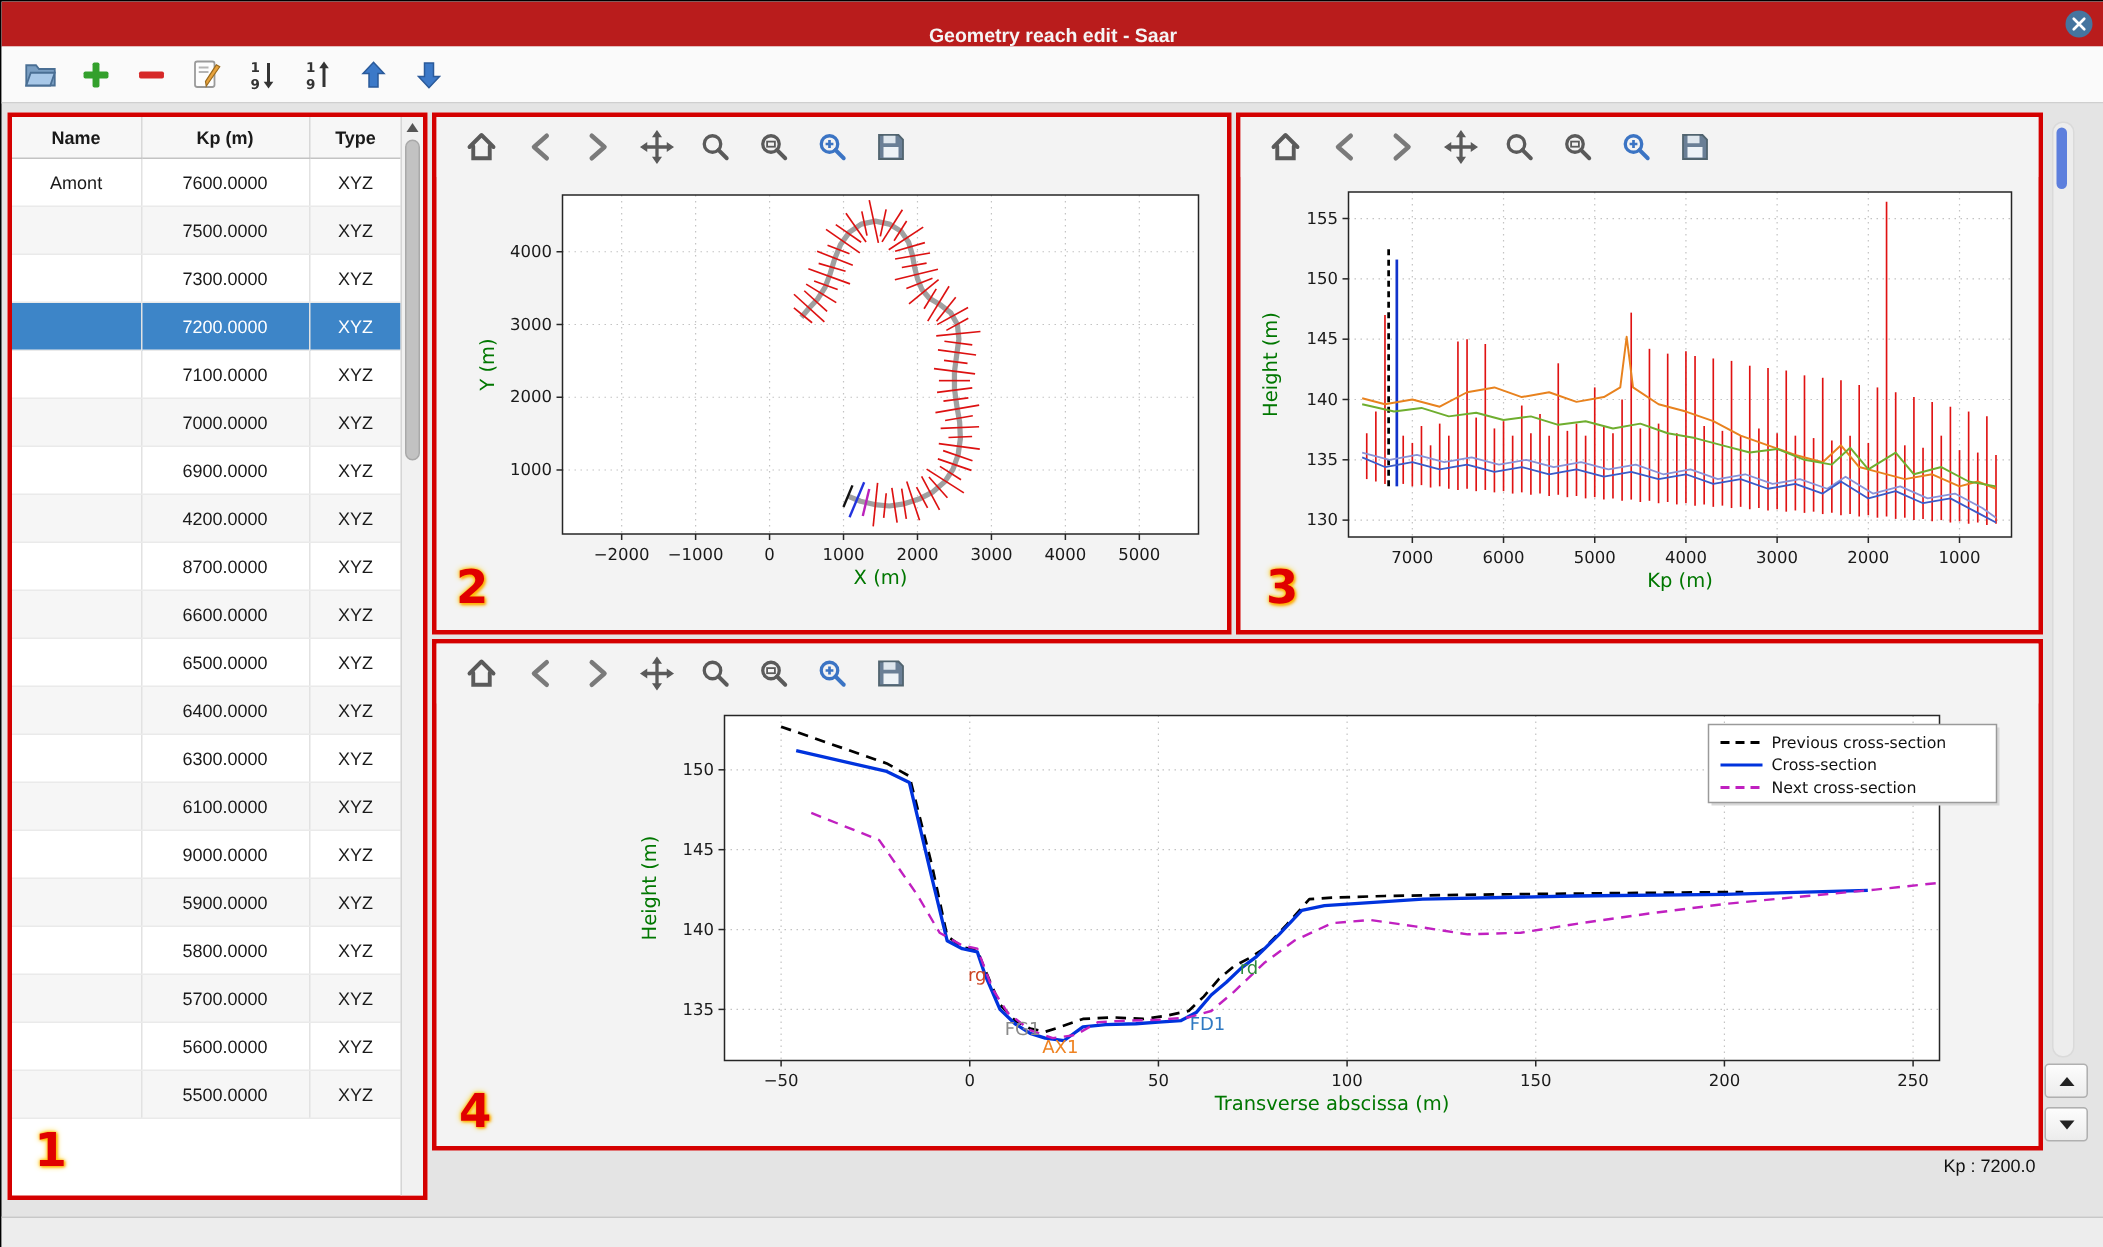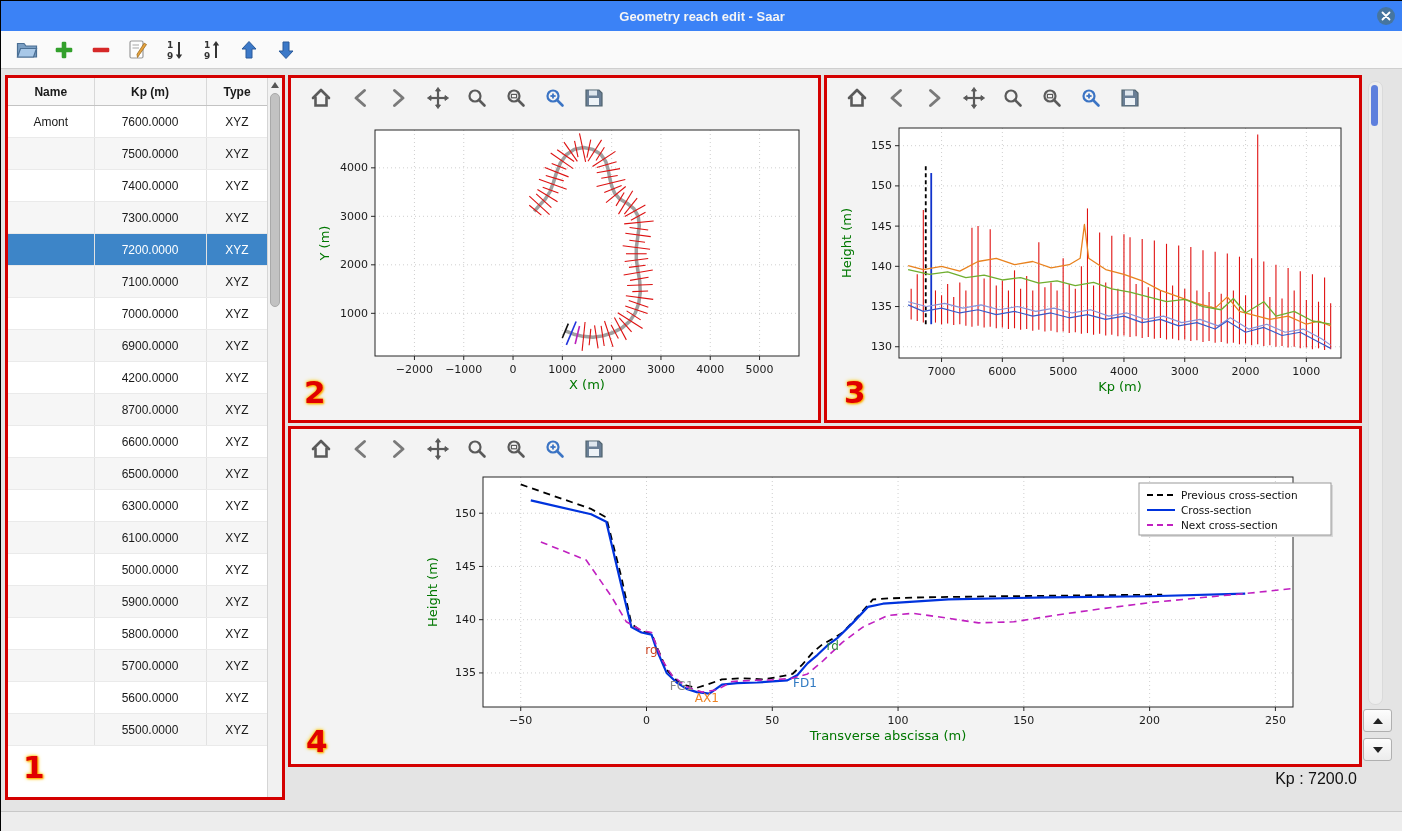--- a/index.html
+++ b/index.html
@@ -1,19 +1,19 @@
 <!DOCTYPE html>
 <html><head>
 <meta charset="utf-8">
 <style>
   html,body{margin:0;padding:0;background:#555;}
   .window{position:relative;width:1402px;height:831px;background:#e4e4e4;border:1px solid #000;
     font-family:"Liberation Sans",sans-serif;overflow:hidden;}
-  .titlebar{position:absolute;left:0;top:0;width:100%;height:30px;background:#3b82f6;color:#f5f5f5;
-    display:flex;align-items:center;justify-content:center;font-weight:bold;font-size:13px;}
+  .titlebar{position:absolute;left:0;top:0;width:100%;height:30px;background:#b91c1c;color:#f5f5f5;
+    display:flex;align-items:flex-end;justify-content:center;font-weight:bold;font-size:13px;}
   .close-btn{position:absolute;right:8px;top:6px;width:18px;height:18px;border-radius:50%;
     background:#46759f;border:none;display:flex;align-items:center;justify-content:center;padding:0;cursor:pointer;}
   .main-toolbar{position:absolute;left:0;top:30px;width:100%;height:38px;background:#fafafa;
     border-bottom:1px solid #cfcfcf;display:flex;align-items:center;gap:9px;padding-left:12px;box-sizing:border-box;}
   .tbtn,.mplbtn{width:28px;height:28px;border:none;background:transparent;padding:0;
     display:flex;align-items:center;justify-content:center;cursor:pointer;}
   .region{position:absolute;border:3px solid #d40000;box-sizing:border-box;background:#f3f3f3;overflow:hidden;}
   .region1{left:4px;top:74px;width:280px;height:725px;background:#ffffff;}
   .region2{left:287px;top:74px;width:533px;height:348px;}
   .region3{left:823px;top:74px;width:538px;height:348px;}
@@ -39,21 +39,21 @@
   #num4{left:305px;top:722px;}
   .win-scroll{position:absolute;right:20px;top:80px;width:13px;height:622px;background:#ededed;
     border:1px solid #dadada;border-radius:7px;}
   .win-thumb{position:absolute;top:3px;left:2px;width:7px;height:41px;background:#5d7fdd;border-radius:4px;}
   .spin-btn{position:absolute;right:11px;width:29px;height:23px;background:linear-gradient(#fdfdfd,#ececec);
     border:1px solid #b0b0b0;border-radius:3px;display:flex;align-items:center;justify-content:center;padding:0;cursor:pointer;}
   .spin-up{top:708px;}
   .spin-down{top:737px;}
   .tri-up{width:0;height:0;border-left:5px solid transparent;border-right:5px solid transparent;border-bottom:6px solid #222;}
   .tri-down{width:0;height:0;border-left:5px solid transparent;border-right:5px solid transparent;border-top:6px solid #222;}
-  .kp-label,.profil-label{position:absolute;right:46px;font-size:16px;color:#111;text-align:center;}
+  .kp-label,.profil-label{position:absolute;right:46px;font-size:12px;color:#111;text-align:center;}
   .kp-label{top:769px;}
   .profil-label{top:784px;margin-top:37px;}
   .statusbar{position:absolute;left:0;bottom:0;width:100%;height:20px;background:#ededed;border-top:1px solid #c8c8c8;}
   svg text.tick{font-family:"DejaVu Sans",sans-serif;font-size:11px;fill:#1a1a1a;}
   svg text.axlabel{font-family:"DejaVu Sans",sans-serif;font-size:13px;fill:#007700;}
   svg text.anno{font-family:"DejaVu Sans",sans-serif;font-size:12px;}
   svg text.legendtext{font-family:"DejaVu Sans",sans-serif;font-size:10.5px;fill:#111;}
 </style>
 </head>
 <body>
@@ -142,25 +142,20 @@
             <td>7600.0000</td>
             <td>XYZ</td>
           </tr>
           <tr>
             <td></td>
             <td>7500.0000</td>
             <td>XYZ</td>
           </tr>
           <tr>
             <td></td>
-            <td>7400.0000</td>
-            <td>XYZ</td>
-          </tr>
-          <tr>
-            <td></td>
             <td>7300.0000</td>
             <td>XYZ</td>
           </tr>
           <tr class="selected">
             <td></td>
             <td>7200.0000</td>
             <td>XYZ</td>
           </tr>
           <tr>
             <td></td>
@@ -192,31 +187,36 @@
             <td>6600.0000</td>
             <td>XYZ</td>
           </tr>
           <tr>
             <td></td>
             <td>6500.0000</td>
             <td>XYZ</td>
           </tr>
           <tr>
             <td></td>
+            <td>6400.0000</td>
+            <td>XYZ</td>
+          </tr>
+          <tr>
+            <td></td>
             <td>6300.0000</td>
             <td>XYZ</td>
           </tr>
           <tr>
             <td></td>
             <td>6100.0000</td>
             <td>XYZ</td>
           </tr>
           <tr>
             <td></td>
-            <td>5000.0000</td>
+            <td>9000.0000</td>
             <td>XYZ</td>
           </tr>
           <tr>
             <td></td>
             <td>5900.0000</td>
             <td>XYZ</td>
           </tr>
           <tr>
             <td></td>
             <td>5800.0000</td>

